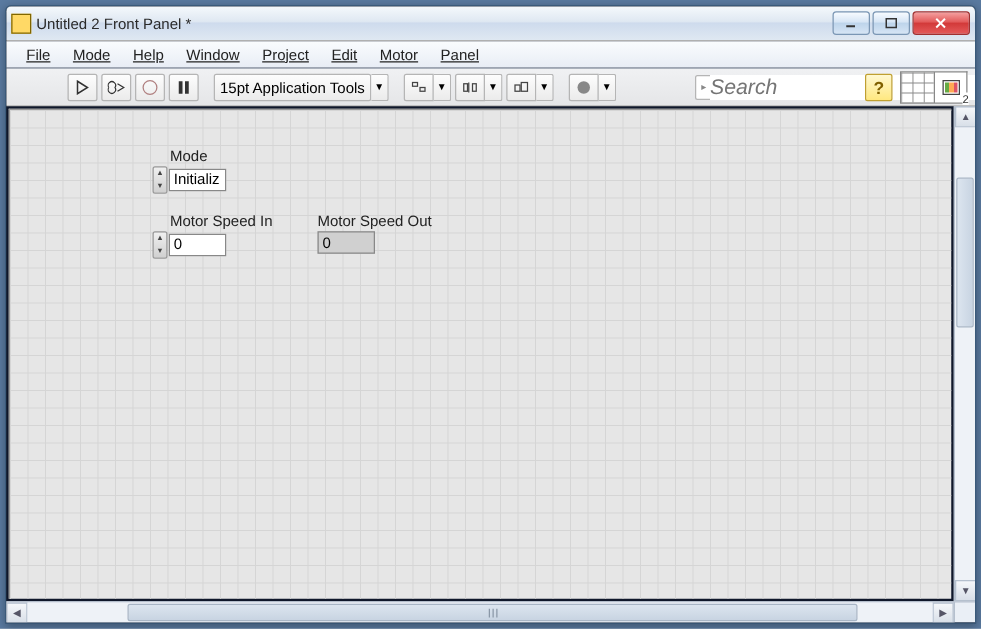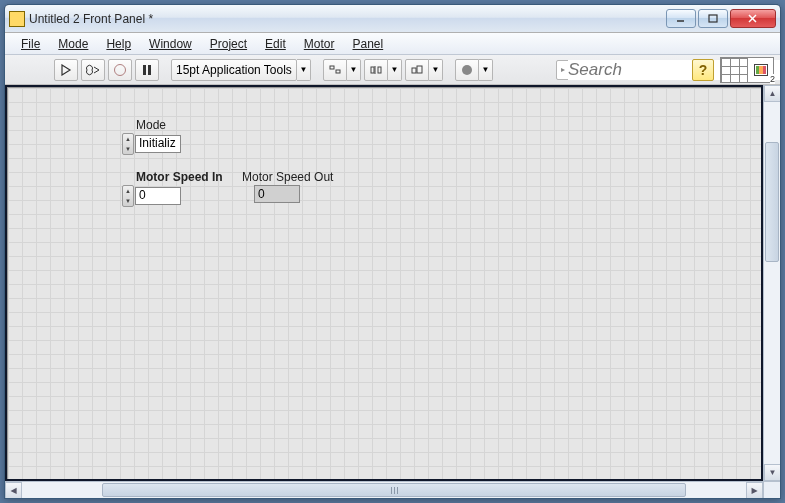--- a/index.html
+++ b/index.html
@@ -179,30 +179,30 @@
     <div class="canvas">
       <div class="control-label" style="left:128px; top:30px;">Mode</div>
       <div class="control-spin" style="left:114px; top:45px;">
         <div class="spin-arrows">
             <div>▲</div>
             <div>▼</div>
           </div>
         <div class="control-input">Initializ</div>
       </div>
 
-      <div class="control-label" style="left:128px; top:82px;font-weight:bold;">Motor Speed In</div>
+      <div class="control-label" style="left:128px; top:82px;">Motor Speed In</div>
       <div class="control-spin" style="left:114px; top:97px;">
         <div class="spin-arrows">
             <div>▲</div>
             <div>▼</div>
           </div>
         <div class="control-input">0</div>
       </div>
 
-      <div class="control-label" style="left:234px; top:82px;">Motor Speed Out</div>
+      <div class="control-label" style="left:246px; top:82px;">Motor Speed Out</div>
       <div style="position:absolute; left:246px; top:97px;">
         <div class="indicator">0</div>
       </div>
     </div>
     <div class="vscroll">
       <div class="scroll-btn">▲</div>
       <div class="scroll-track">
         <div class="scroll-thumb"></div>
       </div>
       <div class="scroll-btn">▼</div>

